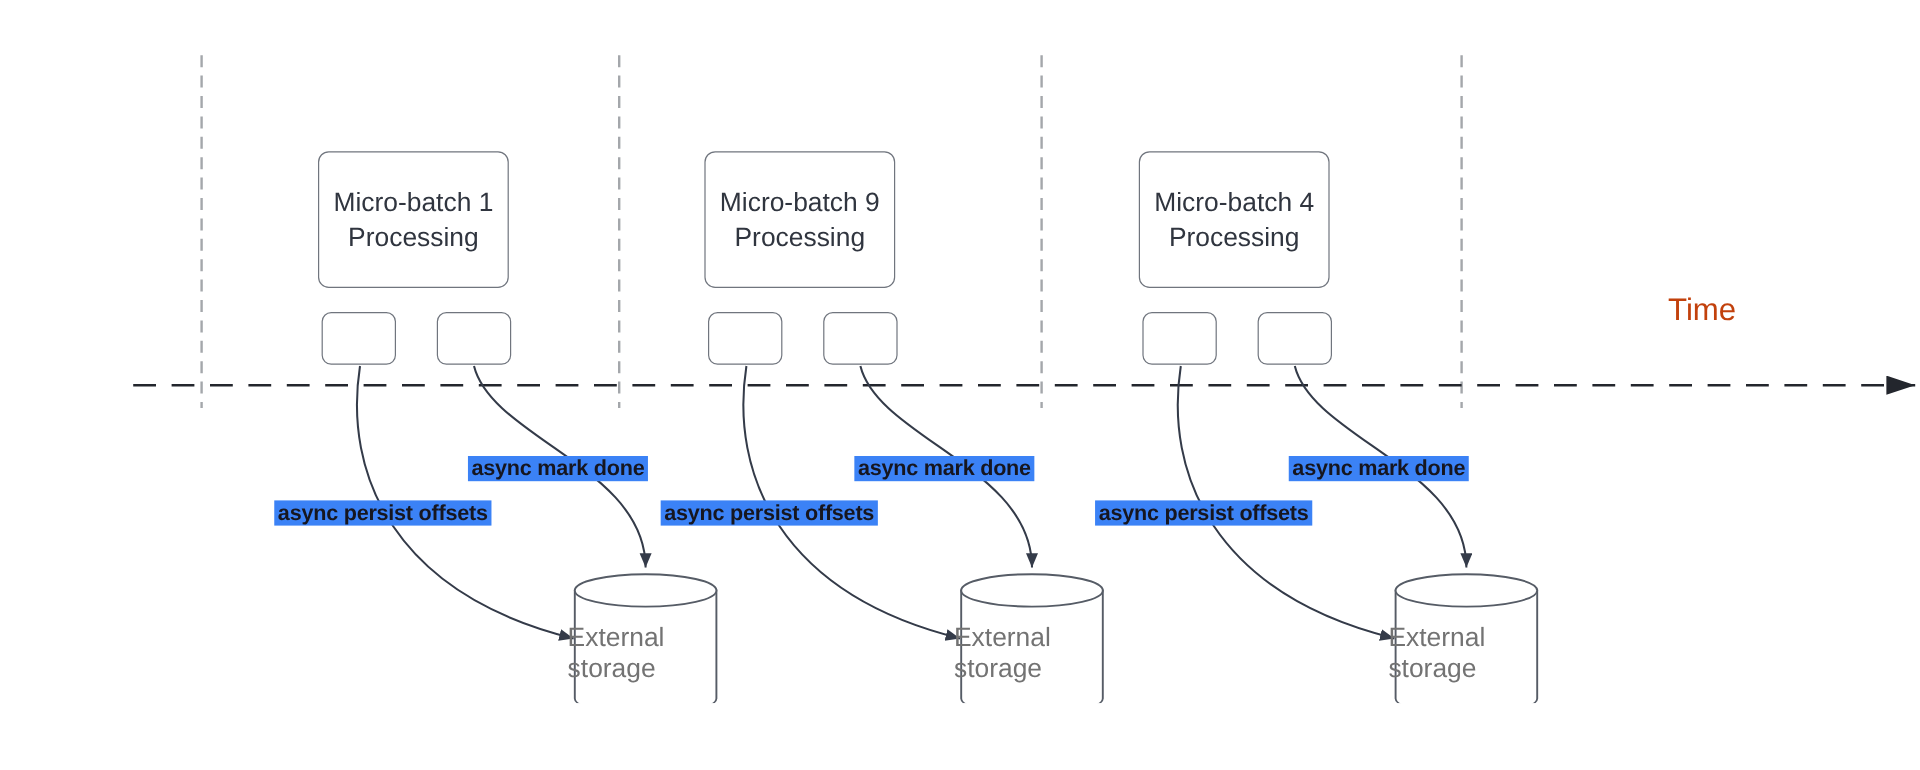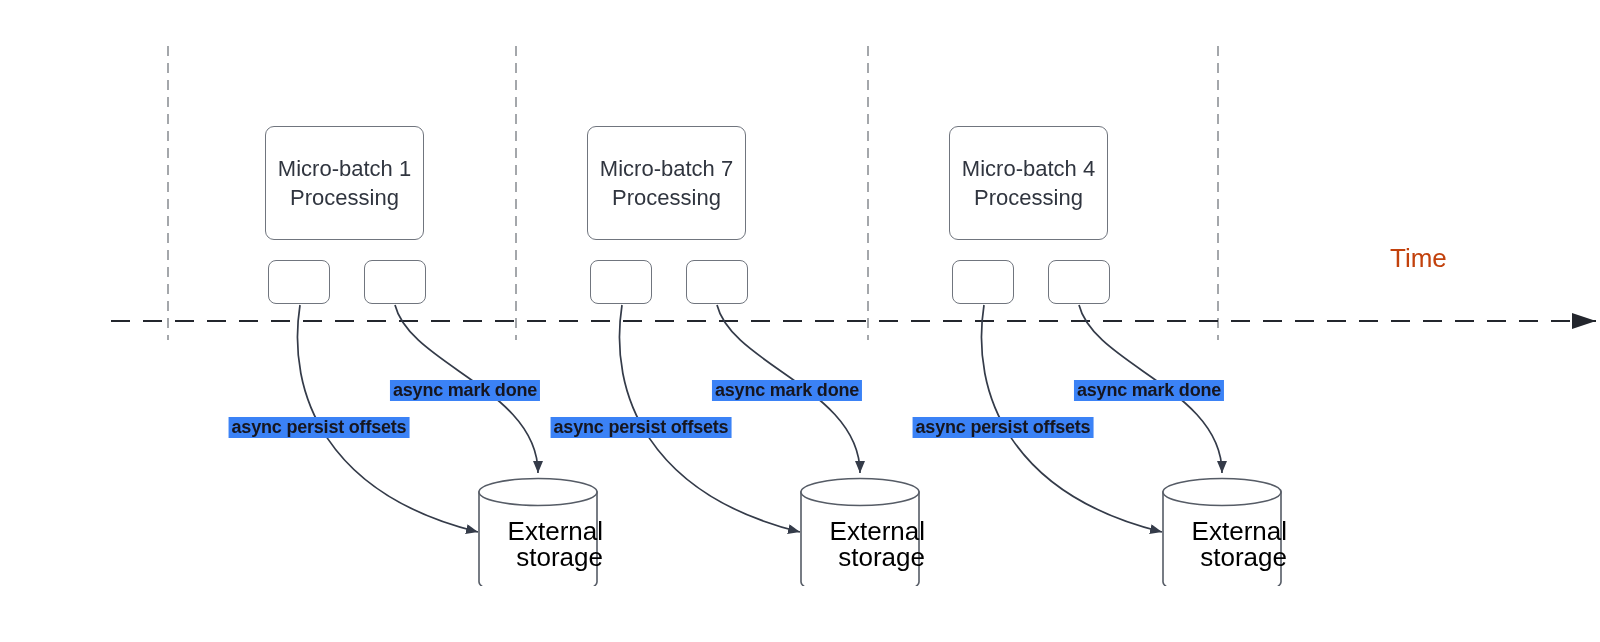--- a/index.html
+++ b/index.html
@@ -26,21 +26,21 @@
   .chip-b{left:99px;}
   .arrow-label{
     position:absolute;transform:translateX(-50%);
     font-size:18px;font-weight:700;color:#16161f;white-space:nowrap;
     background:#3b82f6;padding:0 3px;letter-spacing:-0.2px;
   }
   .label-persist{left:54px;top:417px;text-align:right;}
   .label-mark{left:200px;top:380px;}
   .storage-text{
     position:absolute;left:273px;top:518px;transform:translateX(-50%);
-    width:130px;text-align:right;color:#000000;font-size:26px;line-height:26px;
+    width:130px;text-align:left;color:#737373;font-size:22px;line-height:26px;
   }
   .time-label{
     position:absolute;left:1362px;top:243px;font-size:26px;color:#c2410c;
   }
 </style>
 </head>
 <body>
 
 <div class="canvas">
 
@@ -94,21 +94,21 @@
     <div class="arrow-label label-persist">async persist offsets</div>
     <div class="arrow-label label-mark">async mark done</div>
     <div class="storage-text">
       <div>External</div>
       <div>storage</div>
     </div>
   </div>
 
   <div class="batch batch-2">
     <div class="node-box">
-      <span>Micro-batch 7</span>
+      <span>Micro-batch 9</span>
       <span>Processing</span>
     </div>
     <div class="chip chip-a"></div>
     <div class="chip chip-b"></div>
     <div class="arrow-label label-persist">async persist offsets</div>
     <div class="arrow-label label-mark">async mark done</div>
     <div class="storage-text">
       <div>External</div>
       <div>storage</div>
     </div>

